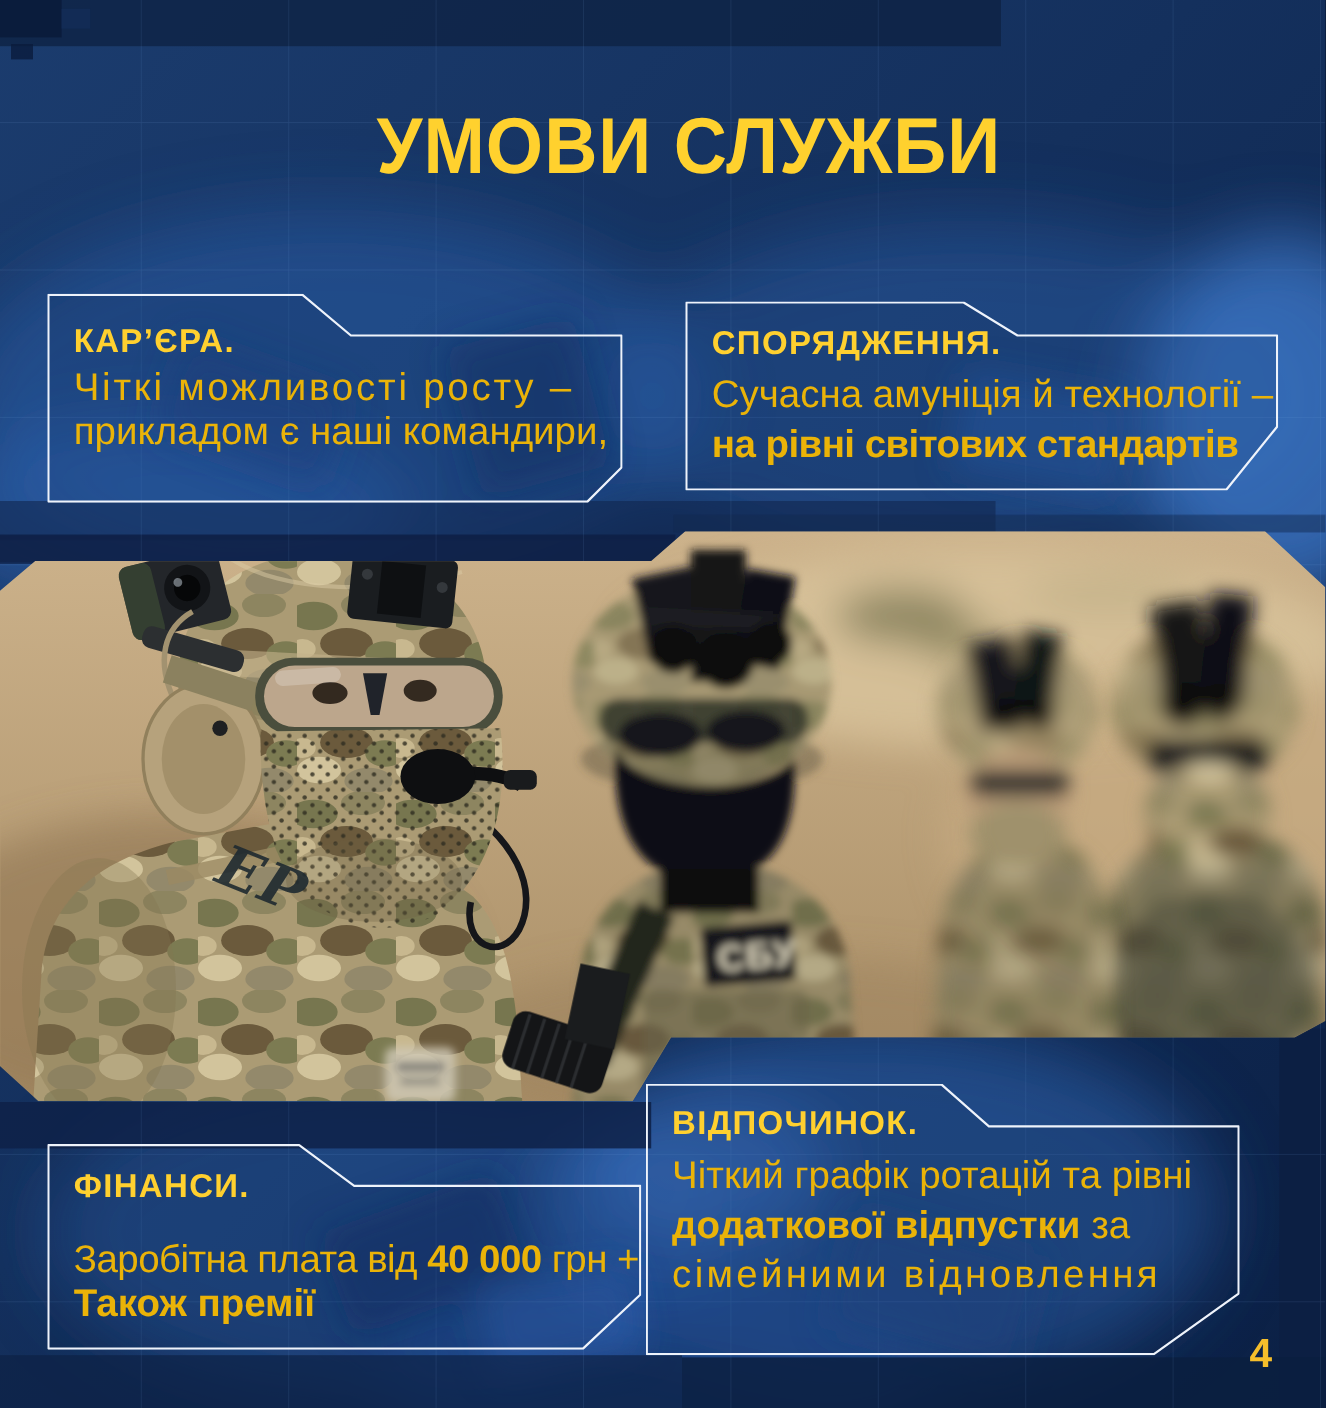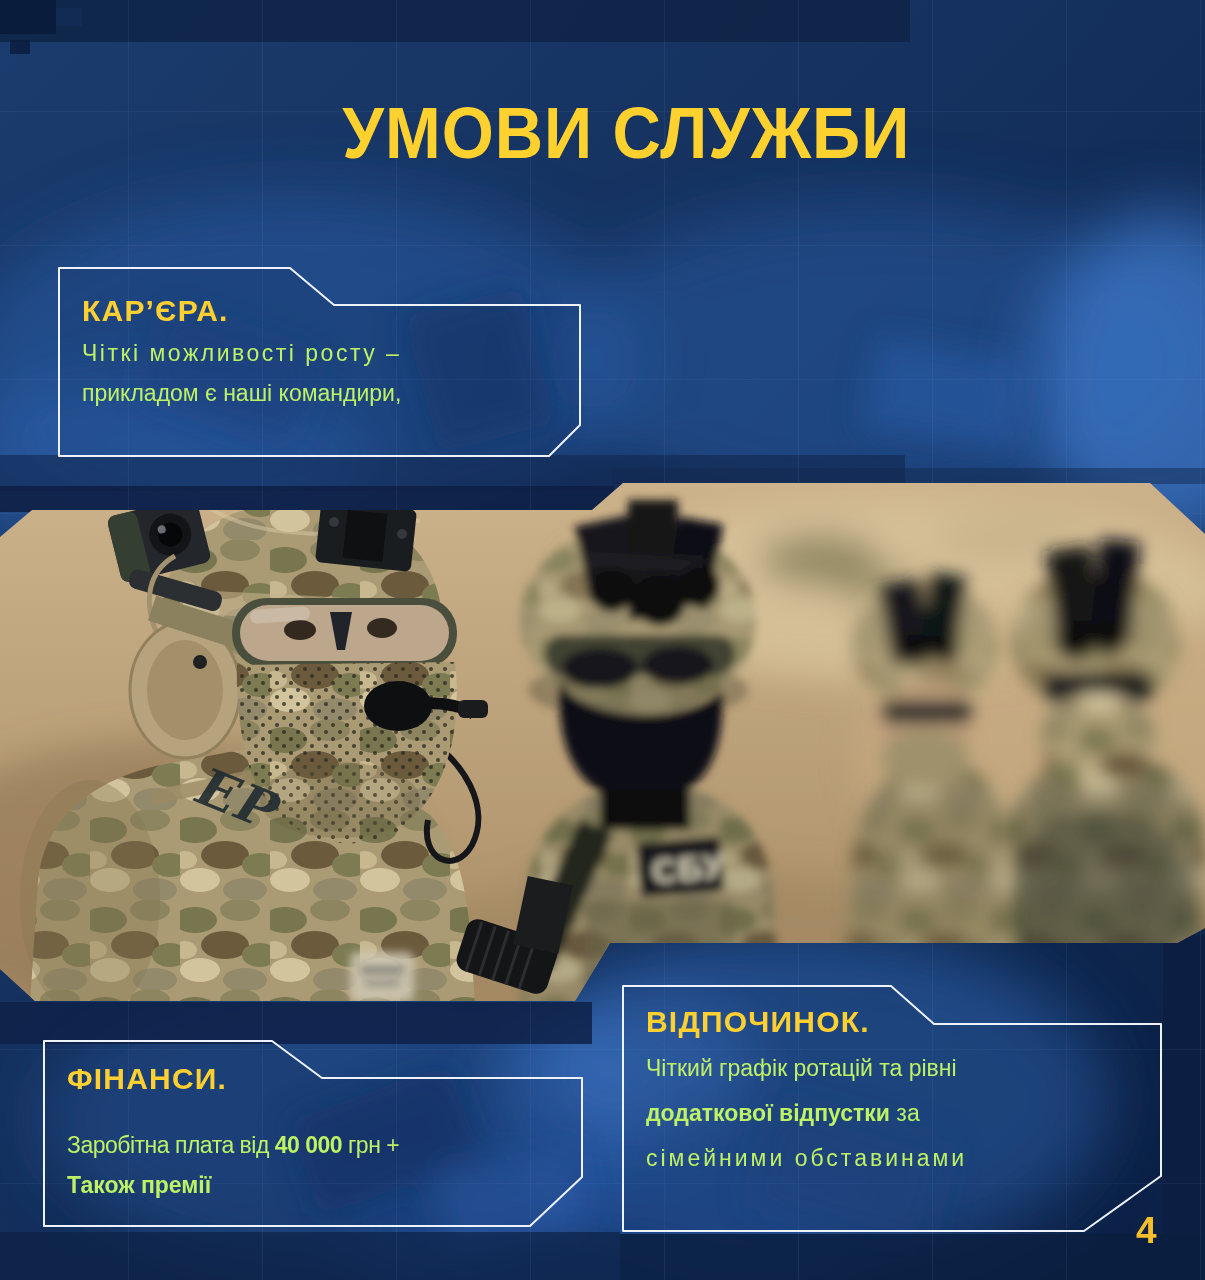--- a/index.html
+++ b/index.html
@@ -14,21 +14,21 @@
     color:#ffd12e;font-size:72px;font-weight:bold;letter-spacing:1px;white-space:nowrap;margin-left:24px;
   }
   .page-title .squeeze{display:inline-block;transform:scaleX(.93);transform-origin:center;}
   .card{position:absolute;color:#fff;}
   .card svg.card-border{position:absolute;left:0;top:0;}
   .card-heading{
     position:absolute;left:24px;color:#ffd02f;font-weight:bold;
     font-size:30px;letter-spacing:1.2px;white-space:nowrap;
   }
   .card-lines{position:absolute;left:24px;right:4px;}
-  .card-line{font-size:23px;font-weight:normal;color:#bef264;white-space:nowrap;}
+  .card-line{font-size:35px;font-weight:normal;color:#eab308;white-space:nowrap;}
   .card-line .b{font-weight:bold;}
   .card-line.wide{letter-spacing:2.5px;}
   .card-line.wider{letter-spacing:3px;}
   .card-line.tight{letter-spacing:-0.5px;}
   #card-career   .card-heading{top:27px;} #card-career   .card-lines{top:66px;} #card-career   .card-line{line-height:40px;}
   #card-equipment.card .card-heading{top:22px;} #card-equipment .card-lines{top:62px;} #card-equipment .card-line{line-height:45px;}
   #card-finance  .card-heading{top:22px;} #card-finance  .card-lines{top:61px;margin-top:24px;} #card-finance  .card-line{line-height:40px;}
   #card-rest     .card-heading{top:20px;} #card-rest     .card-lines{top:61px;} #card-rest     .card-line{line-height:45px;}
   .page-number{
     position:absolute;left:1136px;top:1210px;color:#f5be2b;
@@ -274,50 +274,60 @@
 
       <g transform="rotate(22 225 795)">
         <text x="198" y="812" font-size="52" font-weight="bold" font-style="italic" fill="#1f2a30" opacity="0.9" font-family="DejaVu Serif, Liberation Serif, serif" letter-spacing="2">ЕР</text>
       </g>
     </g>
   </svg>
   </div>
 
   <div class="page-title"><span class="squeeze">УМОВИ СЛУЖБИ</span></div>
 
-  <div class="card" id="card-career" style="left:58px;top:267px;width:423px;height:190px;">
+  <div class="card" id="card-career" style="left:43px;top:267px;width:423px;height:190px;">
     <svg class="card-border" width="523" height="190" viewBox="0 0 523 190">
       <path d="M1,1 H232 L276,38 H522 V158 L491,189 H1 Z" fill="rgba(10,25,60,0.12)" stroke="#eef3fb" stroke-width="2" stroke-linejoin="round"></path>
     </svg>
     <div class="card-heading">КАР’ЄРА.</div>
     <div class="card-lines">
         <div class="card-line wide"><span>Чіткі можливості росту –</span></div>
         <div class="card-line"><span>прикладом є наші командири,</span></div>
       </div>
   </div>
 
+  <div class="card" id="card-equipment" style="left:623px;top:274px;width:539px;height:172px;">
+    <svg class="card-border" width="539" height="172" viewBox="0 0 539 172">
+      <path d="M1,1 H253 L302,31 H538 V114 L492,171 H1 Z" fill="rgba(10,25,60,0.12)" stroke="#eef3fb" stroke-width="2" stroke-linejoin="round"></path>
+    </svg>
+    <div class="card-heading">СПОРЯДЖЕННЯ.</div>
+    <div class="card-lines">
+        <div class="card-line"><span>Сучасна амуніція й технології –</span></div>
+        <div class="card-line tight"><span class="b">на рівні світових стандартів</span></div>
+      </div>
+  </div>
 
   <div class="card" id="card-finance" style="left:43px;top:1040px;width:440px;height:187px;">
     <svg class="card-border" width="540" height="187" viewBox="0 0 540 187">
       <path d="M1,1 H229 L279,38 H539 V137 L487,186 H1 Z" fill="rgba(10,25,60,0.12)" stroke="#eef3fb" stroke-width="2" stroke-linejoin="round"></path>
     </svg>
     <div class="card-heading">ФІНАНСИ.</div>
     <div class="card-lines">
         <div class="card-line tight"><span>Заробітна плата від </span><span class="b">40 000</span><span> грн +</span></div>
         <div class="card-line"><span class="b">Також премії</span></div>
       </div>
   </div>
 
-  <div class="card" id="card-rest" style="left:622px;top:985px;width:464px;height:247px;">
+  <div class="card" id="card-rest" style="left:587px;top:985px;width:464px;height:247px;">
     <svg class="card-border" width="540" height="247" viewBox="0 0 540 247">
       <path d="M1,1 H269 L312,39 H539 V191 L462,246 H1 Z" fill="rgba(10,25,60,0.12)" stroke="#eef3fb" stroke-width="2" stroke-linejoin="round"></path>
     </svg>
     <div class="card-heading">ВІДПОЧИНОК.</div>
     <div class="card-lines">
         <div class="card-line"><span>Чіткий графік ротацій та рівні</span></div>
         <div class="card-line"><span class="b">додаткової відпустки</span><span> за</span></div>
-        <div class="card-line wider"><span>сімейними обставинами</span></div>
+        <div class="card-line wider"><span>сімейними відновлення</span></div>
       </div>
   </div>
 
   <div class="page-number">4</div>
 
 </div>
 
 </body></html>

